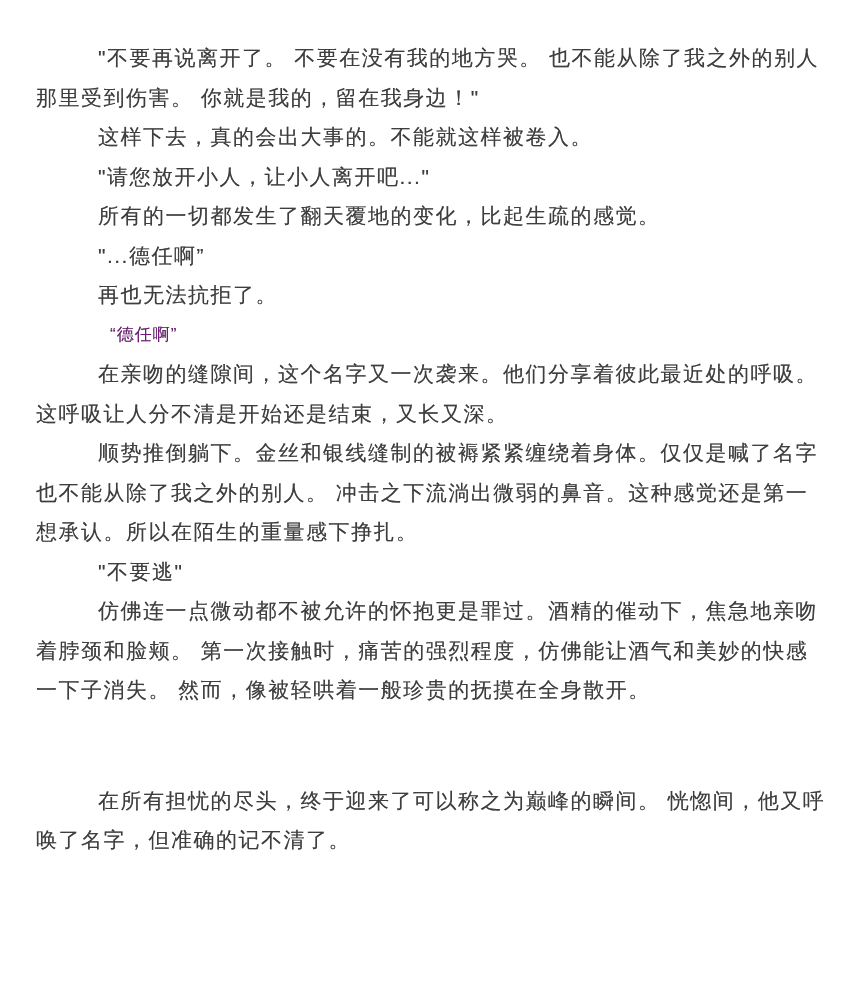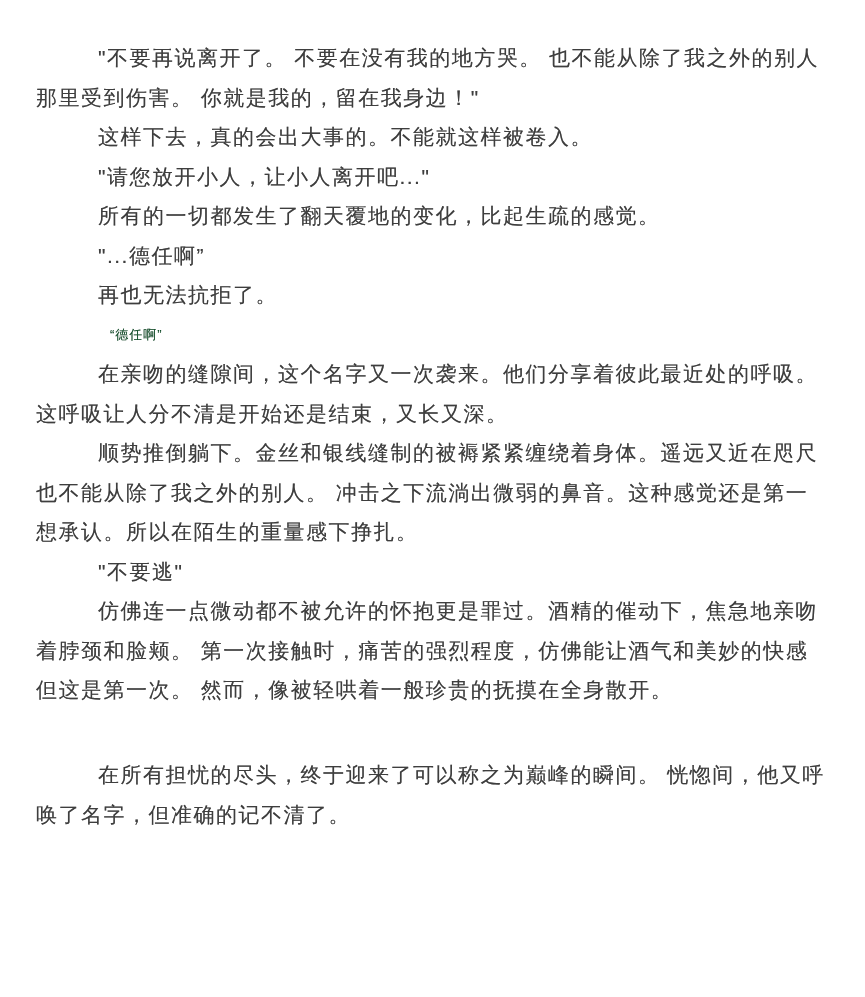--- a/index.html
+++ b/index.html
@@ -30,48 +30,47 @@
     white-space: pre;
     height: 39.5px;
     overflow: visible;
   }
   .line.indent {
     padding-left: 62px;
   }
   
   .line.indent2 {
     padding-left: 74px;
-    font-size: 13px;
-    color: #14532d;
+    font-size: 17px;
+    color: #701a75;
     letter-spacing: 1px;
   }
   
   .line.gap {
-    margin-top: 46px;
-    font-family: Liberation Serif, serif;
+    margin-top: 71px;
   }
 </style>
 </head>
 <body>
 
 <div class="page">
   <div class="text-block" id="text-block">
       <div class="line indent">"不要再说离开了。 不要在没有我的地方哭。 也不能从除了我之外的别人</div>
       <div class="line">那里受到伤害。 你就是我的，留在我身边！"</div>
       <div class="line indent">这样下去，真的会出大事的。不能就这样被卷入。</div>
       <div class="line indent">"请您放开小人，让小人离开吧..."</div>
       <div class="line indent">所有的一切都发生了翻天覆地的变化，比起生疏的感觉。</div>
       <div class="line indent">"...德任啊”</div>
       <div class="line indent">再也无法抗拒了。</div>
       <div class="line indent2">“德任啊”</div>
       <div class="line indent">在亲吻的缝隙间，这个名字又一次袭来。他们分享着彼此最近处的呼吸。</div>
       <div class="line">这呼吸让人分不清是开始还是结束，又长又深。</div>
-      <div class="line indent">顺势推倒躺下。金丝和银线缝制的被褥紧紧缠绕着身体。遥远又近在咫尺</div>
+      <div class="line indent">顺势推倒躺下。金丝和银线缝制的被褥紧紧缠绕着身体。仅仅是喊了名字</div>
       <div class="line">也不能从除了我之外的别人。 冲击之下流淌出微弱的鼻音。这种感觉还是第一</div>
       <div class="line">想承认。所以在陌生的重量感下挣扎。</div>
       <div class="line indent">"不要逃"</div>
       <div class="line indent">仿佛连一点微动都不被允许的怀抱更是罪过。酒精的催动下，焦急地亲吻</div>
       <div class="line">着脖颈和脸颊。 第一次接触时，痛苦的强烈程度，仿佛能让酒气和美妙的快感</div>
-      <div class="line">但这是第一次。 然而，像被轻哄着一般珍贵的抚摸在全身散开。</div>
+      <div class="line">一下子消失。 然而，像被轻哄着一般珍贵的抚摸在全身散开。</div>
       <div class="line indent gap">在所有担忧的尽头，终于迎来了可以称之为巅峰的瞬间。 恍惚间，他又呼</div>
       <div class="line">唤了名字，但准确的记不清了。</div>
     </div>
 </div>
 
 </body></html>

